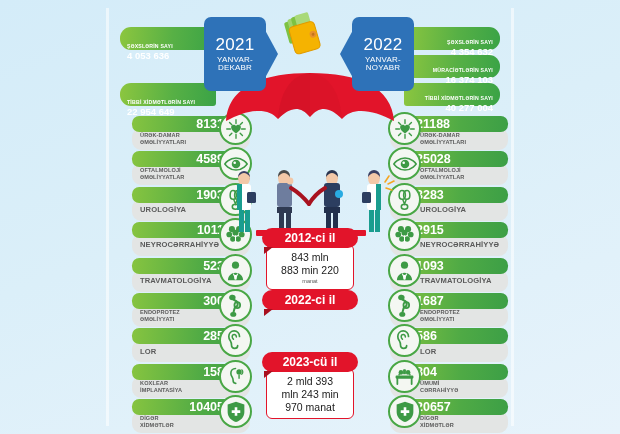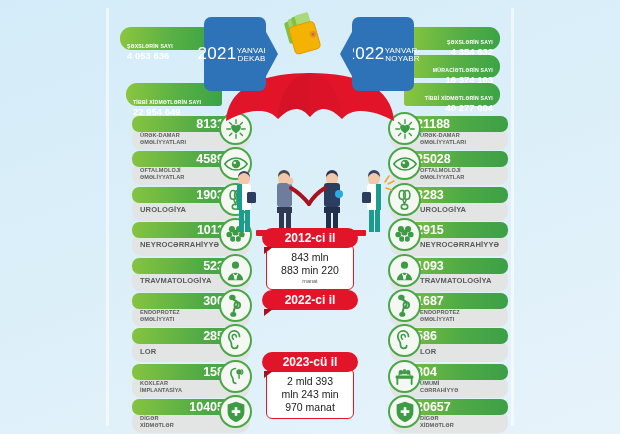--- a/index.html
+++ b/index.html
@@ -14,21 +14,21 @@
     background: linear-gradient(160deg, #d4ecf9 0%, #dbeff9 45%, #e7f3fb 100%);
   }
 
   
   .year-panel {
     position: absolute;
     width: 62px; height: 74px;
     background: #2e72b8;
     border-radius: 7px;
     color: #fff;
-    display: flex; flex-direction: row;
+    display: flex; flex-direction: column;
     align-items: center; justify-content: center;
     line-height: 1.05;
     z-index: 6;
   }
   .year-panel .yr { font-size: 17px; letter-spacing: .3px; }
   .year-panel .mo { font-size: 8px; letter-spacing: .2px; text-align: center; margin-top: 2px; }
   .year-panel.left  { left: 204px; top: 17px; }
   .year-panel.right { left: 352px; top: 17px; }
   .year-panel.left::after {
     content: ""; position: absolute; right: -12px; top: 13px;
@@ -47,21 +47,21 @@
     width: 96px; height: 23px;
     background: linear-gradient(95deg, #8cc63f 0%, #57b045 55%, #3aa346 100%);
     color: #fff;
     padding: 16px 5px 0 7px;
     z-index: 5;
   }
   .stat-chip .cap { font-size: 5.2px; letter-spacing: .2px; font-weight: bold; }
   .stat-chip .val { font-size: 9.5px; font-weight: bold; margin-top: 1px; }
   .stat-chip.l { border-radius: 11px 3px 3px 11px; left: 120px; text-align: left; }
   .stat-chip.r { border-radius: 3px 11px 11px 3px; left: 404px; text-align: right; padding: 12px 7px 0 5px; }
-  .s-l1 { top: 27px; } .s-l2 { top: 55px; } .s-l3 { top: 83px; margin-left: 6px; }
+  .s-l1 { top: 27px; } .s-l2 { top: 55px; } .s-l3 { top: 83px; }
   .s-r1 { top: 27px; } .s-r2 { top: 55px; } .s-r3 { top: 83px; }
 
   
   #wallet { position: absolute; left: 281px; top: 10px; width: 60px; height: 56px; z-index: 7; }
 
   
   #umbrella { position: absolute; left: 222px; top: 73px; width: 176px; height: 50px; z-index: 4; }
   #shield { position: absolute; left: 257px; top: 98px; width: 106px; height: 80px; z-index: 5; }
   #people { position: absolute; left: 222px; top: 168px; width: 176px; height: 68px; z-index: 4; }
 

